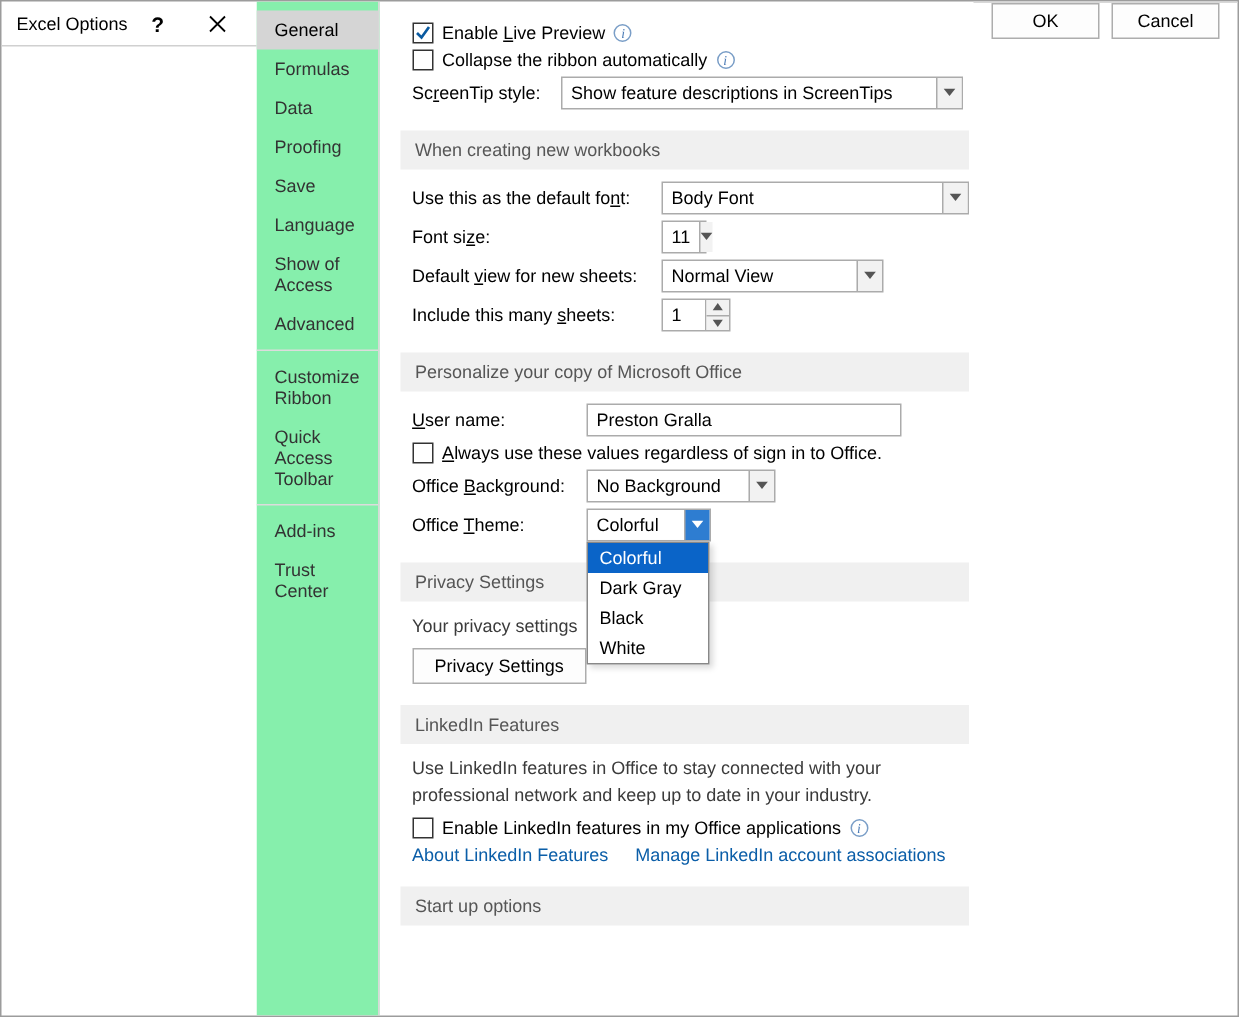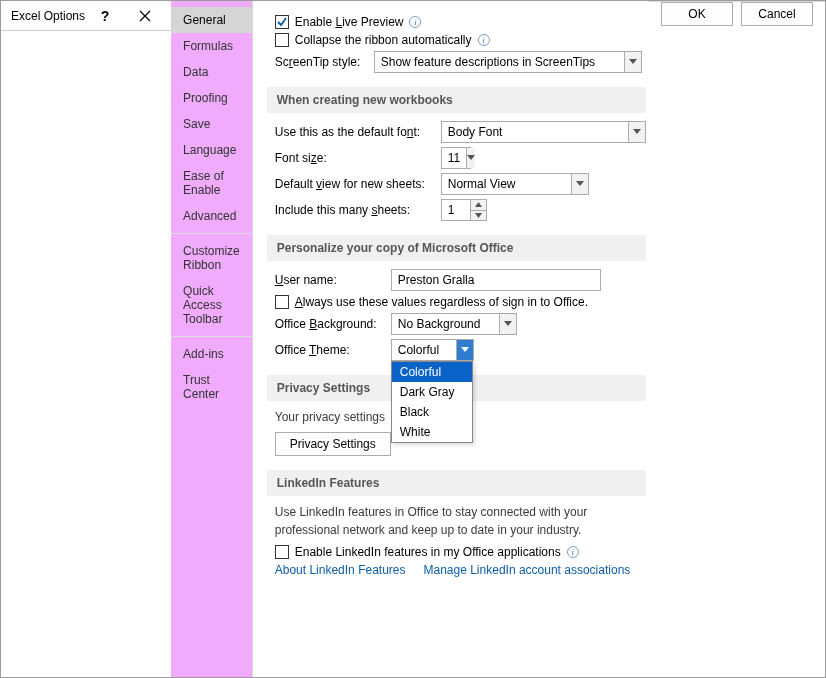--- a/index.html
+++ b/index.html
@@ -6,40 +6,40 @@
 body { background: #fff; width: 826px; height: 678px; overflow: hidden; }
 .dialog { width: 826px; height: 678px; border: 1px solid #9c9c9c; display: flex; flex-direction: row; }
 
 .titlebar { height: 30px; display: flex; align-items: center; padding: 0 6px 0 10px; border-bottom: 1px solid #d0d0d0; }
 .titlebar .title { flex: 1; font-size: 12px; }
 .titlebar .tb-btn { width: 40px; height: 28px; display: flex; align-items: center; justify-content: center; cursor: default; }
 .titlebar svg { width: 12px; height: 12px; }
 
 .body { flex: 1; display: flex; overflow: hidden; }
 
-.sidebar { width: 150px; background: #f0abfc; border-right: 1px solid #d8d8d8; padding-top: 6px; }
+.sidebar { width: 150px; background: #86efac; border-right: 1px solid #d8d8d8; padding-top: 6px; }
 .sidebar .item { padding: 6px 12px; cursor: default; color: #333; }
 .sidebar .item.selected { background: #d5d5d5; color: #000; }
 .sidebar .sep { height: 1px; background: #dcdcdc; margin: 4px 0; }
 
 .content-wrap { flex: 1; position: relative; display: flex; }
 .content { flex: 1; overflow-y: auto; padding: 10px 20px 10px 14px; }
 .scroll-mock { width: 17px; background: #f0f0f0; border-left: 1px solid #d8d8d8; display: flex; flex-direction: column; }
 .scroll-mock .arrow { height: 17px; display: flex; align-items: center; justify-content: center; background: #f0f0f0; border-bottom: 1px solid #d8d8d8; }
 .scroll-mock .arrow.bottom { border-bottom: none; border-top: 1px solid #d8d8d8; }
 .scroll-mock .track { flex: 1; position: relative; }
 .scroll-mock .thumb { position: absolute; left: 2px; right: 2px; top: 145px; height: 280px; background: #cdcdcd; }
 
 .row { display: flex; align-items: center; margin: 4px 0 4px 8px; gap: 6px; }
 .chk { width: 14px; height: 14px; border: 1px solid #333; display: inline-flex; align-items: center; justify-content: center; background: #fff; }
 .chk svg { width: 12px; height: 12px; }
 .info-icon { width: 12px; height: 12px; border: 1px solid #7a9ec7; border-radius: 50%; display: inline-flex; align-items: center; justify-content: center; color: #4a7ab5; font-size: 9px; font-style: italic; font-family: Georgia, serif; }
 .u { text-decoration: underline; }
 
-.sec-head { background: #f0f0f0; padding: 6px 10px; font-weight: 700; color: #565656; margin: 14px 0 8px 0; }
+.sec-head { background: #f0f0f0; padding: 6px 10px; font-weight: 400; color: #565656; margin: 14px 0 8px 0; }
 
 .lbl { display: inline-block; }
 .w160 { width: 160px; }
 .w110 { width: 110px; }
 .w93 { width: 93px; }
 
 .combo { border: 1px solid #ababab; height: 22px; display: inline-flex; align-items: center; background: #fff; position: relative; }
 .combo .txt { padding: 0 6px; flex: 1; }
 .combo .btn { width: 17px; height: 100%; display: flex; align-items: center; justify-content: center; border-left: 1px solid #ababab; background: #f2f2f2; }
 .combo .btn svg { width: 8px; height: 6px; }
@@ -87,21 +87,21 @@
 
   <div class="body">
 
     <div class="sidebar">
       <div class="item selected">General</div>
       <div class="item">Formulas</div>
       <div class="item">Data</div>
       <div class="item">Proofing</div>
       <div class="item">Save</div>
       <div class="item">Language</div>
-      <div class="item">Ease of Enable</div>
+      <div class="item">Show of Access</div>
       <div class="item">Advanced</div>
       <div class="sep"></div>
       <div class="item">Customize Ribbon</div>
       <div class="item">Quick Access Toolbar</div>
       <div class="sep"></div>
       <div class="item">Add-ins</div>
       <div class="item">Trust Center</div>
     </div>
 
     <div class="content-wrap">
@@ -245,20 +245,21 @@
         <div class="row">
           <span class="chk"></span>
           <span>Enable LinkedIn features in my Office applications</span>
           <span class="info-icon">i</span>
         </div>
         <div class="row" style="gap:18px;">
           <span class="link">About LinkedIn Features</span>
           <span class="link">Manage LinkedIn account associations</span>
         </div>
 
+        <div class="sec-head">Start up options</div>
 
       </div>
 
       <div class="scroll-mock">
         <div class="arrow">
             <svg width="8" height="6" viewBox="0 0 8 6">
               <path d="M0 6 L4 0 L8 6 Z" fill="#666"></path>
             </svg>
           </div>
         <div class="track">

